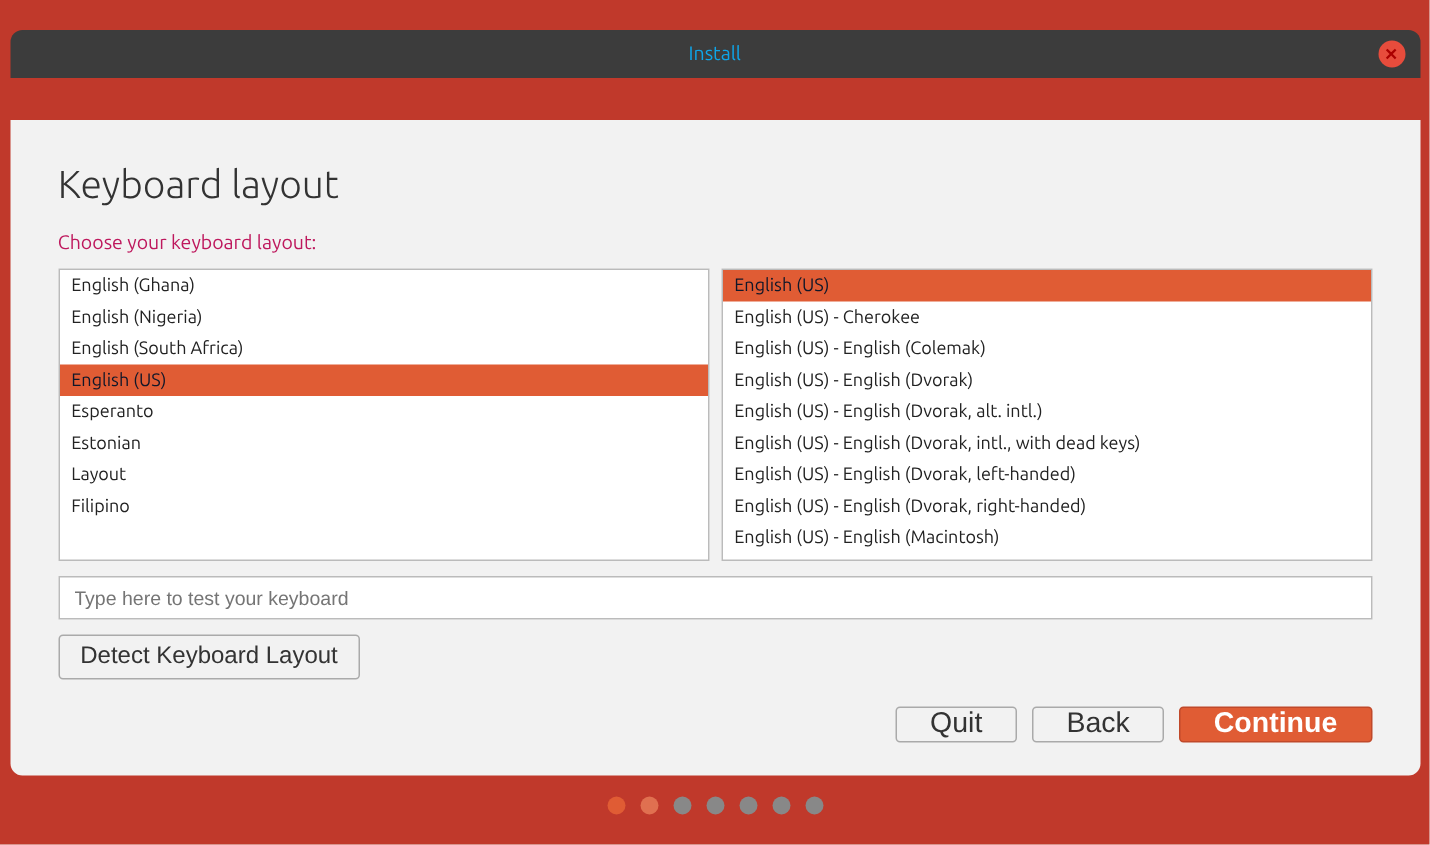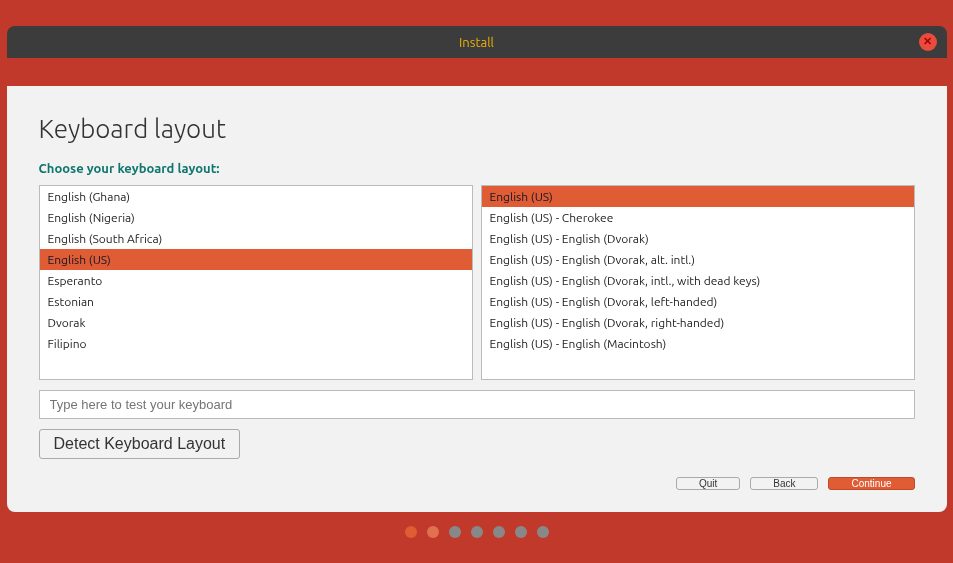--- a/index.html
+++ b/index.html
@@ -23,21 +23,21 @@
       background: #3c3c3c;
       border-radius: 8px 8px 0 0;
       height: 32px;
       display: flex;
       align-items: center;
       justify-content: center;
       position: relative;
     }
 
     .titlebar-title {
-      color: #eab308;
+      color: #0ea5e9;
       font-size: 13px;
     }
 
     .titlebar-close {
       position: absolute;
       right: 10px;
       top: 50%;
       transform: translateY(-50%);
       width: 18px;
       height: 18px;
@@ -65,23 +65,22 @@
 
     .page-title {
       font-size: 26px;
       font-weight: 300;
       color: #333;
       margin-bottom: 18px;
     }
 
     .content-label {
       font-size: 13px;
-      color: #0f766e;
+      color: #be185d;
       margin-bottom: 10px;
-      font-weight: bold;
     }
 
     .lists-row {
       display: flex;
       gap: 8px;
       height: 195px;
     }
 
     .list-panel {
       flex: 1;
@@ -131,32 +130,33 @@
     .bottom-row {
       display: flex;
       justify-content: flex-end;
       align-items: center;
       margin-top: 18px;
       gap: 10px;
     }
 
     .nav-btn {
       padding: 0 22px;
-      font-size: 10px;
+      font-size: 19px;
       border: 1px solid #aaa;
       background: #f2f2f2;
       cursor: pointer;
       border-radius: 3px;
       color: #333;
     }
 
     .nav-btn.primary {
       background: #e05c34;
       color: #fff;
       border-color: #c0492a;
+      font-weight: bold;
     }
 
     
     .dots-row {
       display: flex;
       justify-content: center;
       gap: 10px;
       margin-top: 14px;
     }
 
@@ -194,26 +194,27 @@
   <div class="content-label">Choose your keyboard layout:</div>
 
   <div class="lists-row">
     <div class="list-panel" id="left-list">
         <div class="list-item">English (Ghana)</div>
         <div class="list-item">English (Nigeria)</div>
         <div class="list-item">English (South Africa)</div>
         <div class="list-item selected">English (US)</div>
         <div class="list-item">Esperanto</div>
         <div class="list-item">Estonian</div>
-        <div class="list-item">Dvorak</div>
+        <div class="list-item">Layout</div>
         <div class="list-item">Filipino</div>
       </div>
     <div class="list-panel" id="right-list">
         <div class="list-item selected">English (US)</div>
         <div class="list-item">English (US) - Cherokee</div>
+        <div class="list-item">English (US) - English (Colemak)</div>
         <div class="list-item">English (US) - English (Dvorak)</div>
         <div class="list-item">English (US) - English (Dvorak, alt. intl.)</div>
         <div class="list-item">English (US) - English (Dvorak, intl., with dead keys)</div>
         <div class="list-item">English (US) - English (Dvorak, left-handed)</div>
         <div class="list-item">English (US) - English (Dvorak, right-handed)</div>
         <div class="list-item">English (US) - English (Macintosh)</div>
       </div>
   </div>
 
   <div class="test-input-row">

